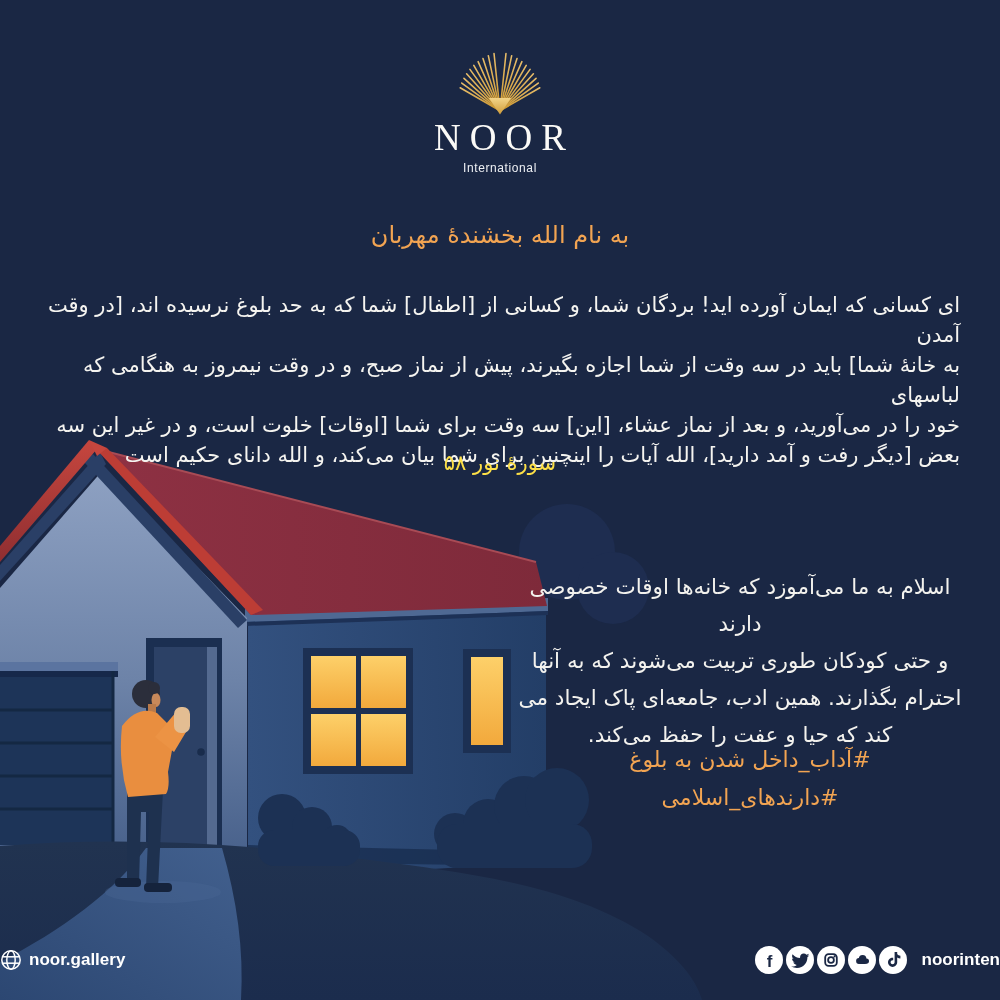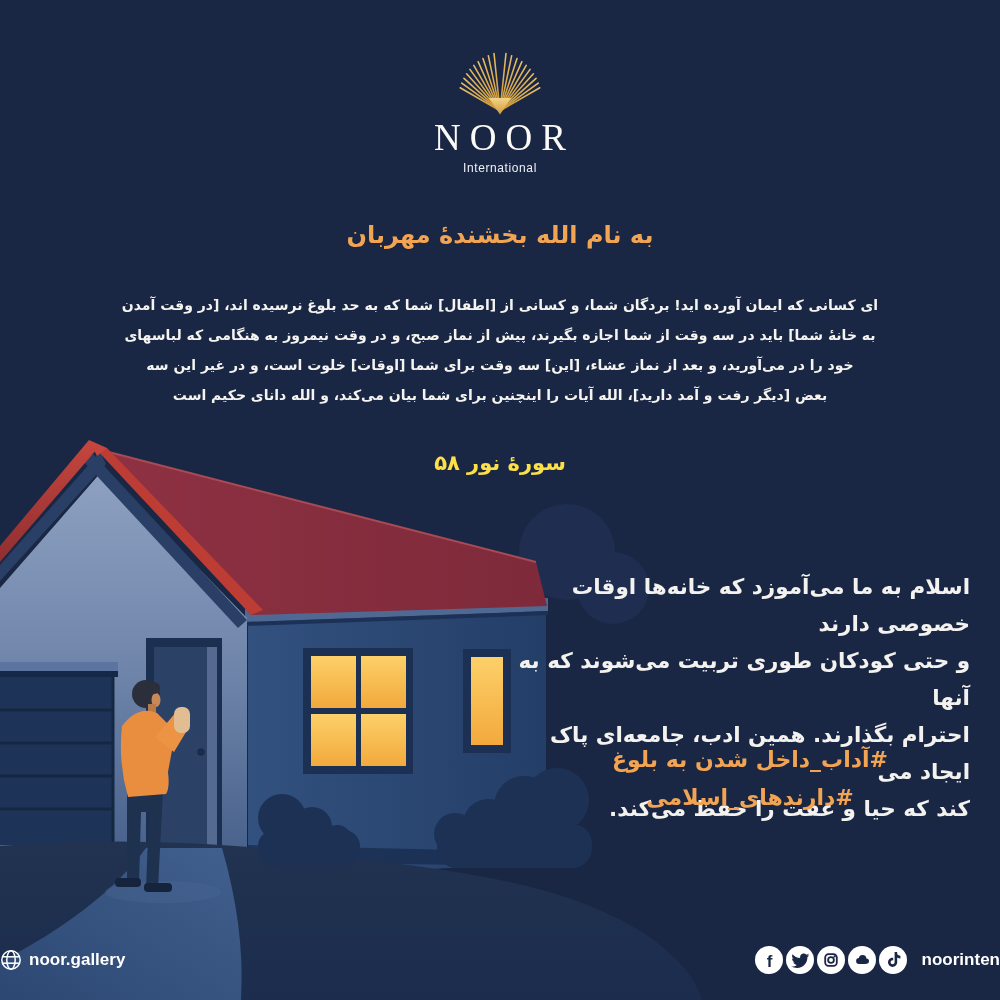--- a/index.html
+++ b/index.html
@@ -17,26 +17,26 @@
   .brand-name{
     font-family:"Liberation Serif",serif;color:#fbfaf7;
     font-size:37px;letter-spacing:9px;padding-left:9px;margin-top:-4px;
   }
   .brand-sub{
     font-family:"Liberation Sans",sans-serif;color:#eef0f4;
     font-size:12px;letter-spacing:0.6px;margin-top:2px;
   }
 
   
-  .fa{direction:rtl;unicode-bidi:plaintext;font-weight:700;}
+  .fa{direction:rtl;unicode-bidi:plaintext;font-weight:400;}
   .bismillah{top:221px;left:0;width:100%;text-align:center;color:#f2a452;font-size:24px;}
-  .verse{top:290px;left:40px;right:40px;text-align:center;color:#f5f4f0;font-size:14px;}
+  .verse{top:290px;left:40px;right:40px;text-align:right;color:#f5f4f0;font-size:21px;}
   .verse-line{line-height:30px;}
   .verse-ref{top:451px;left:0;width:100%;text-align:center;color:#fde047;font-size:21px;}
-  .message{top:568px;left:510px;width:460px;text-align:right;color:#f3f2ee;font-size:21.5px;}
+  .message{top:568px;left:510px;width:460px;text-align:center;color:#f3f2ee;font-size:21.5px;}
   .message-line{line-height:37px;}
   .hashtags{top:741px;left:550px;width:400px;text-align:center;color:#f2a452;font-size:22px;}
   .hashtag-line{line-height:38px;}
 
   
   .footer{
     bottom:26px;left:0;width:100%;display:flex;justify-content:space-between;align-items:center;
     color:#ffffff;font-family:"Liberation Sans",sans-serif;font-weight:700;font-size:17px;
   }
   .f-item{display:flex;align-items:center;gap:7px;}

